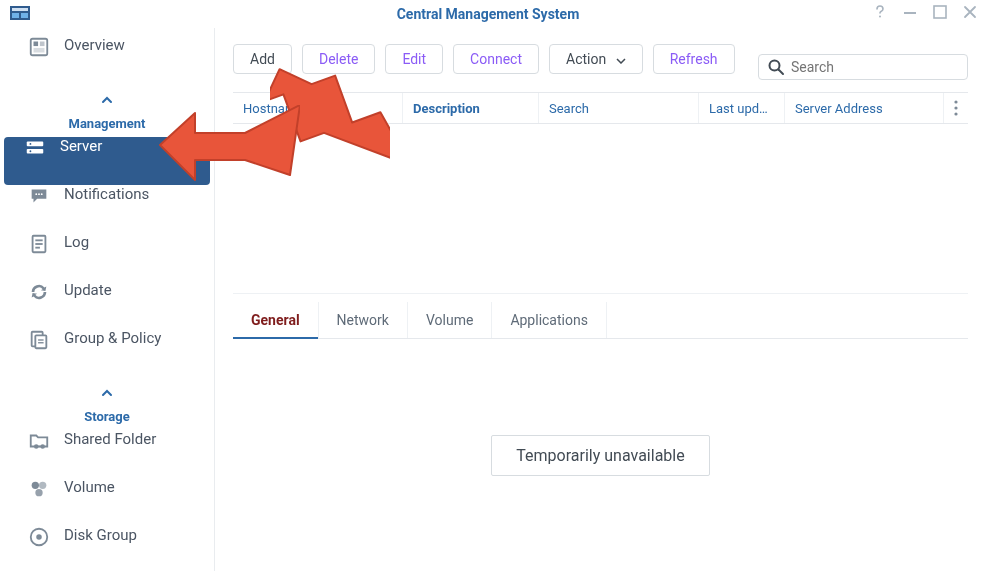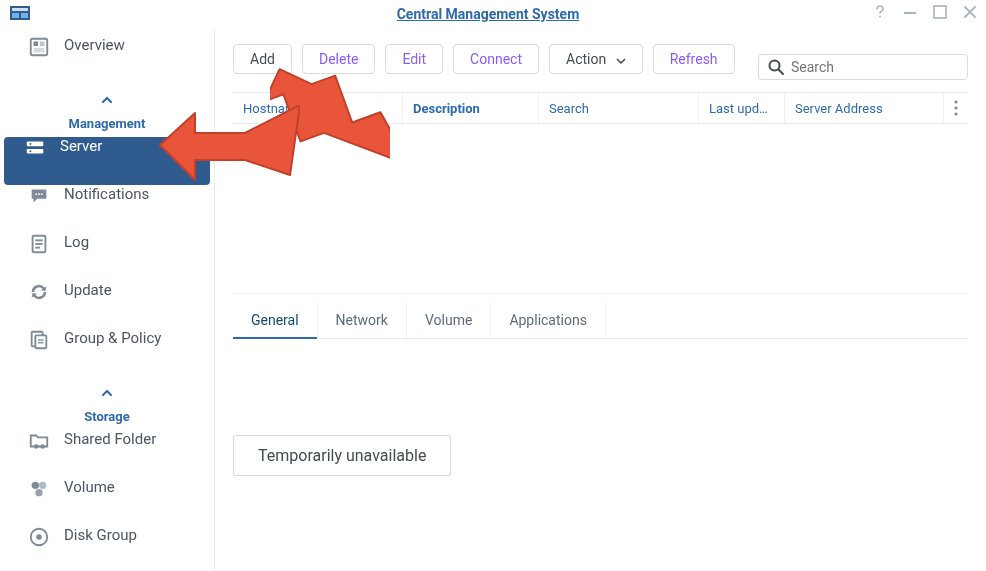--- a/index.html
+++ b/index.html
@@ -1,21 +1,21 @@
 <!DOCTYPE html>
 <html><head>
 <meta charset="utf-8">
 <style>
   * { box-sizing: border-box; margin: 0; padding: 0; font-family: -apple-system, BlinkMacSystemFont, "Segoe UI", Roboto, Helvetica, Arial, sans-serif; }
   body { width: 986px; height: 571px; background: #fff; overflow: hidden; position: relative; }
 
   
   .titlebar { height: 28px; display: flex; align-items: center; padding: 0 8px; position: relative; }
   .titlebar .app-logo { width: 24px; height: 20px; }
-  .titlebar .title { position: absolute; left: 0; right: 10px; text-align: center; color: #2c6aa9; font-weight: 700; font-size: 14px; text-decoration: underline; }
+  .titlebar .title { position: absolute; left: 0; right: 10px; text-align: center; color: #2c6aa9; font-weight: 700; font-size: 14px; }
   .titlebar .win-controls { position: absolute; right: 8px; top: 4px; display: flex; gap: 14px; color: #a9b4bf; }
   .titlebar .win-controls span { display: inline-flex; width: 16px; height: 16px; align-items: center; justify-content: center; cursor: pointer; }
 
   .body { display: flex; height: calc(571px - 28px); }
 
   
   .sidebar { width: 215px; flex: none; border-right: 1px solid #e9ecef; padding-top: 8px; overflow: hidden; }
   .nav-item { display: flex; align-items: flex-start; gap: 14px; height: 48px; padding: 0 20px; color: #4b5563; font-size: 15px; cursor: pointer; border-radius: 6px; margin: 0 8px; }
   .nav-item.active { background: #2f5b8e; color: #fff; border-radius: 4px; margin: 0 4px; }
   .nav-item .icon { width: 22px; height: 22px; display: inline-flex; align-items: center; justify-content: center; color: #7d8a97; }
@@ -41,24 +41,24 @@
   .th.desc { width: 136px; font-weight: bold; }
   .th.uptime { width: 160px; }
   .th.lastupd { width: 86px; white-space: nowrap; overflow: hidden; text-overflow: ellipsis; }
   .th.addr { flex: 1; }
   .th.more { width: 24px; justify-content: center; border-right: none; color: #7d8a97; cursor: pointer; }
 
   .table-body { height: 170px; border-bottom: 1px solid #eef1f4; }
 
   .detail-tabs { display: flex; border-bottom: 1px solid #e5e8ec; margin-top: 8px; }
   .tab { padding: 10px 18px 10px; font-size: 14px; color: #5f6b78; cursor: pointer; border-right: 1px solid #eef1f4; }
-  .tab.active { color: #0c4a6e; font-weight: 400; position: relative; }
+  .tab.active { color: #7f1d1d; font-weight: 700; position: relative; }
   .tab.active::after { content: ""; position: absolute; left: 0; right: 0; bottom: -1px; height: 2px; background: #2c6aa9; }
 
-  .detail-body { flex: 1; display: flex; align-items: center; }
+  .detail-body { flex: 1; display: flex; align-items: center; justify-content: center; }
   .placeholder-box { border: 1px solid #d7dce0; padding: 10px 24px; color: #424b54; font-size: 16px; border-radius: 2px; }
 
   
   .arrow { position: absolute; pointer-events: none; }
   .arrow svg { display: block; }
 
 </style>
 </head>
 <body>
 

